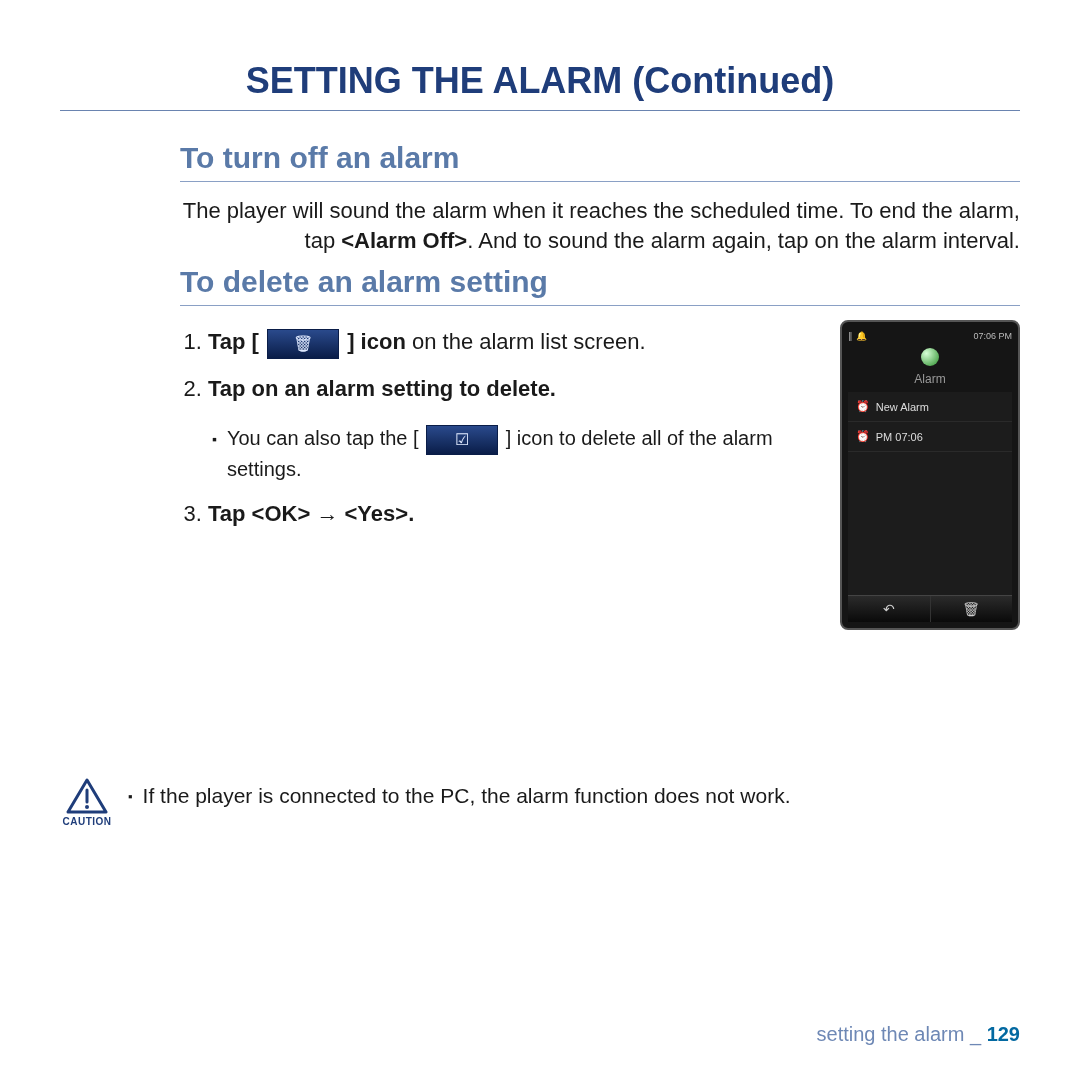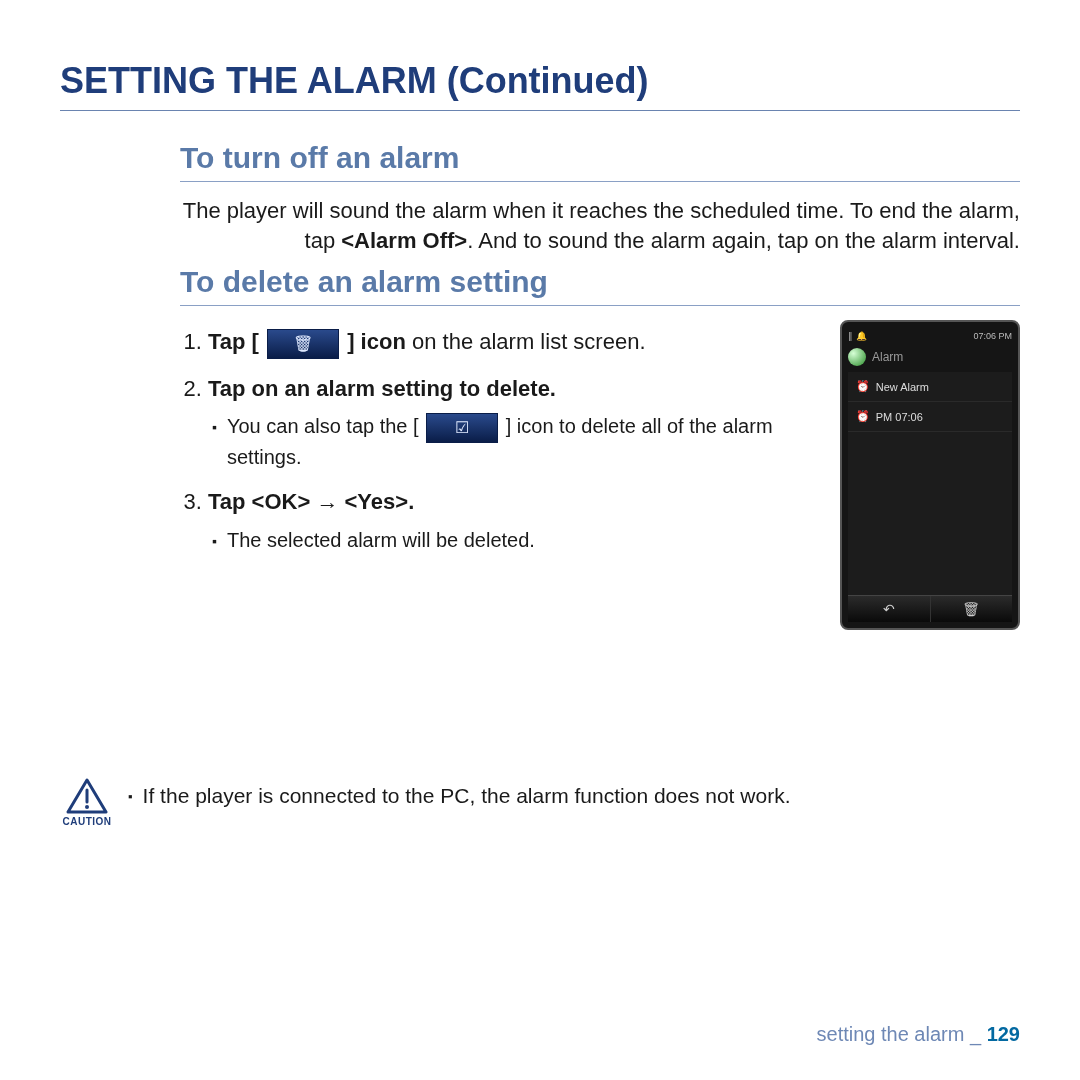--- a/index.html
+++ b/index.html
@@ -18,20 +18,21 @@
     padding: 60px 60px 40px 60px;
     position: relative;
   }
   .main-title {
     font-size: 36px;
     font-weight: bold;
     color: #1f3d7a;
     border-bottom: 1px solid #6a84b0;
     padding-bottom: 8px;
     margin: 0 0 30px 0;
+    text-align: center;
   }
   .content-area {
     margin-left: 120px;
     margin-right: 0;
   }
   .section-title {
     font-size: 30px;
     font-weight: bold;
     color: #5a7aa8;
     border-bottom: 1px solid #8aa0c5;
@@ -55,21 +56,21 @@
     font-size: 22px;
     line-height: 1.45;
     padding-left: 28px;
     margin: 0;
   }
   .steps li { margin: 6px 0 14px 0; }
   .steps li .bold { font-weight: bold; }
   .sub {
     list-style: none;
     padding-left: 4px;
-    margin: 8px 0 0 0;
+    margin: 20px 0 0 0;
   }
   .sub li {
     font-size: 20px;
     margin: 4px 0;
     display: flex;
   }
   .sub li::before {
     content: "▪";
     font-size: 14px;
     margin-right: 10px;
@@ -107,20 +108,21 @@
     font-size: 9px;
     color: #bbb;
     align-items: center;
   }
   .device .status-bar .left { display:flex; gap:4px; }
   .device .header-row {
     display: flex;
     align-items: center;
     gap: 6px;
     margin: 4px 0 6px 0;
+    flex-direction: column;
   }
   .clock-icon {
     width: 18px; height: 18px; border-radius: 50%;
     background: radial-gradient(circle at 30% 30%, #d6ffd6, #2a8e2a);
     position: relative;
   }
   .device .header-label {
     color: #999; font-size: 12px;
   }
   .device .list {
@@ -228,25 +230,20 @@
               <span>
                 <span>You can also tap the [</span>
                 <span class="inline-icon-btn">☑</span>
                 <span>] icon to delete all of the alarm settings.</span>
               </span>
             </li>
           </ul>
         </li>
         <li>
           <span class="bold">Tap &lt;OK&gt; → &lt;Yes&gt;.</span>
-          <ul class="sub">
-            <li>
-              <span>The selected alarm will be deleted.</span>
-            </li>
-          </ul>
         </li>
       </ol>
 
       <div class="device">
         <div class="status-bar">
           <div class="left">
             <span>∥</span>
             <span>🔔</span>
           </div>
           <span>07:06 PM</span>

